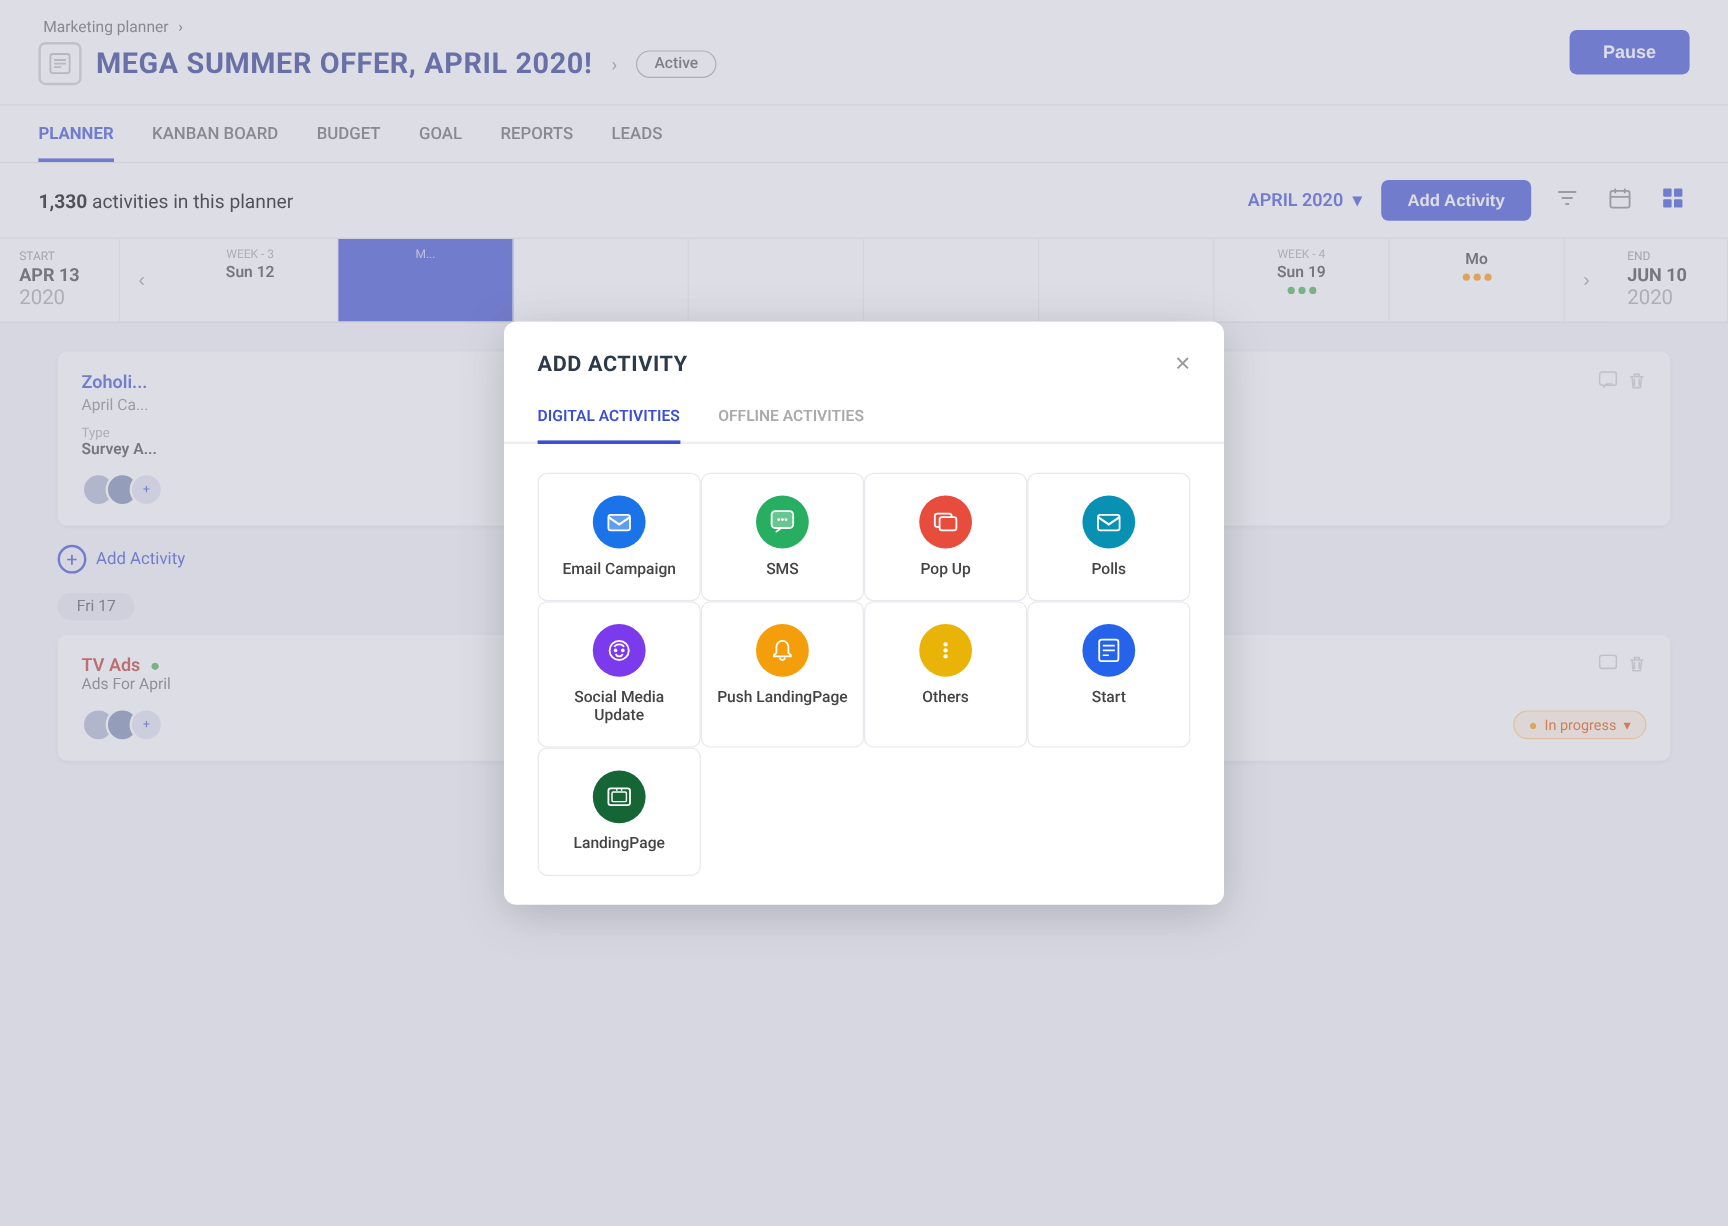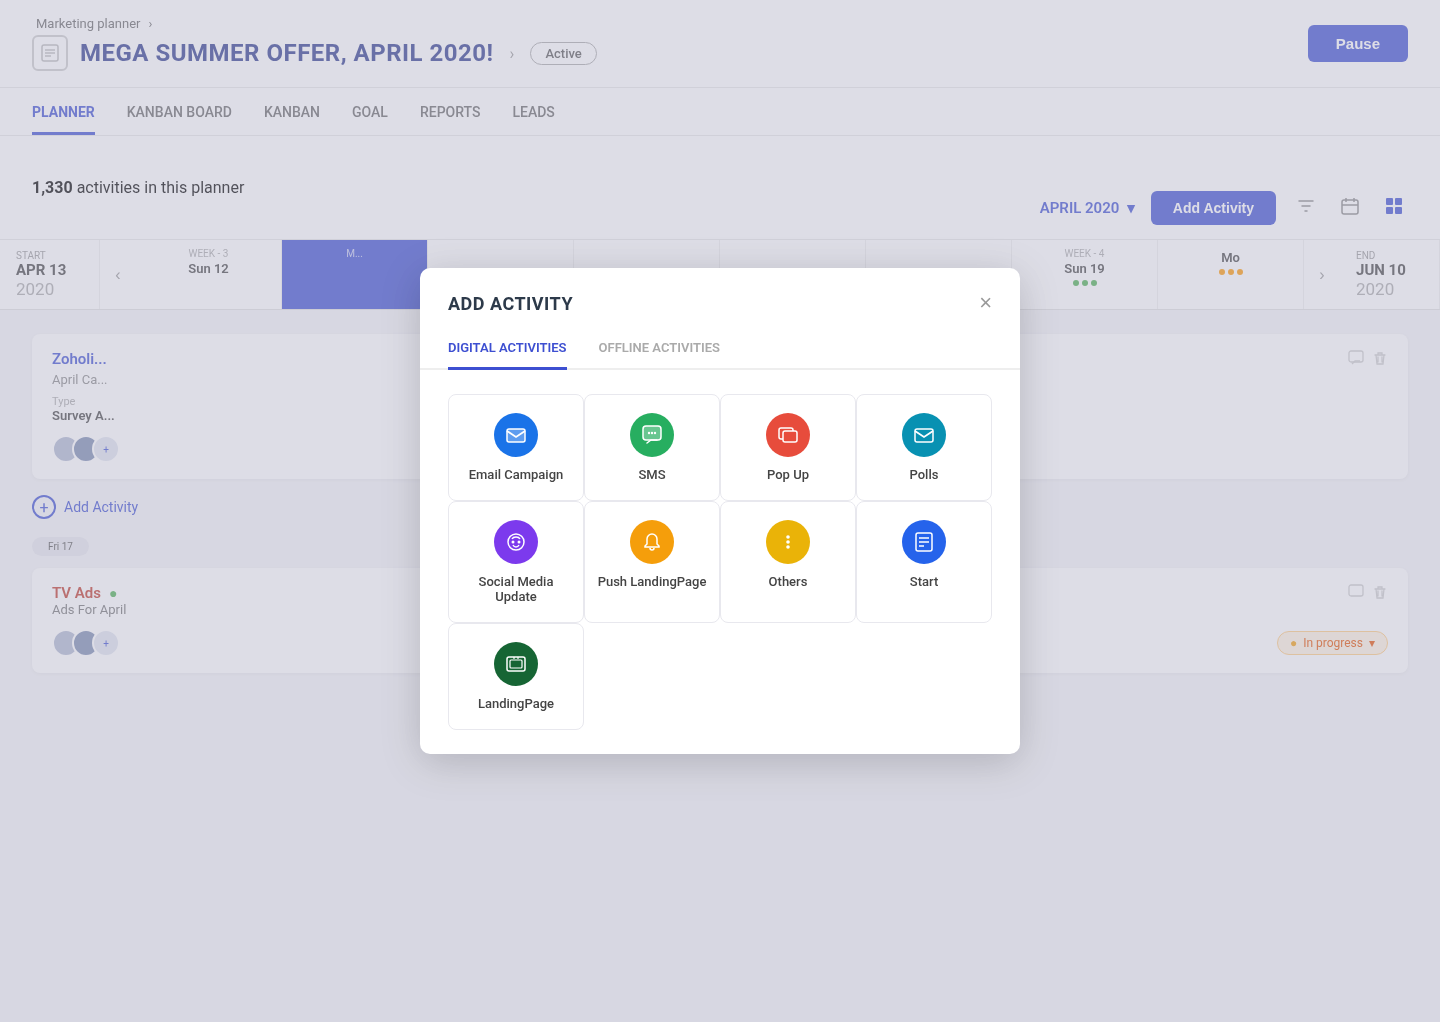--- a/index.html
+++ b/index.html
@@ -111,21 +111,20 @@
       padding: 14px 32px;
       display: flex;
       align-items: center;
       justify-content: space-between;
       border-bottom: 1px solid #e8e8e8;
     }
     .toolbar-right {
       display: flex;
       align-items: center;
       gap: 16px;
-      margin-top: 41px;
     }
     .month-selector {
       display: flex;
       align-items: center;
       gap: 8px;
       font-size: 15px;
       font-weight: 600;
       color: #3d4fd1;
       cursor: pointer;
     }
@@ -186,21 +185,21 @@
     .cal-week .week-label { font-size: 10px; color: #aaa; }
     .cal-week.highlighted .week-label { color: rgba(255,255,255,0.7); }
     .cal-week .week-day { font-size: 13px; font-weight: 600; color: #444; margin-top: 2px; }
     .cal-week .week-dots { display: flex; gap: 3px; justify-content: center; margin-top: 4px; }
     .dot { width: 6px; height: 6px; border-radius: 50%; background: #ccc; }
     .dot.green { background: #4caf50; }
     .dot.orange { background: #ff9800; }
 
     
     .planner-body {
-      padding: 24px 32px;
+      padding: 24px 48px;
       overflow-y: auto;
       height: calc(1022px - 130px - 60px - 56px - 60px);
     }
 
     
     .activity-card {
       background: #fff;
       border-radius: 8px;
       padding: 16px 20px;
       margin-bottom: 16px;
@@ -247,21 +246,21 @@
       align-items: center;
       justify-content: center;
       font-size: 16px;
     }
 
     
     .date-label {
       background: #e8e8ee;
       border-radius: 16px;
       padding: 4px 16px;
-      font-size: 10px;
+      font-size: 13px;
       color: #555;
       display: inline-block;
       margin-bottom: 12px;
     }
 
     
     .tv-card { background: #fff; border-radius: 8px; padding: 16px 20px; margin-bottom: 12px; box-shadow: 0 1px 4px rgba(0,0,0,0.06); }
     .tv-title { font-size: 15px; font-weight: 600; color: #c0392b; }
     .tv-subtitle { font-size: 13px; color: #737373; }
 
@@ -394,21 +393,21 @@
       <span class="chevron-icon">›</span>
       <span class="active-badge">Active</span>
     </div>
   </div>
   <button class="pause-btn">Pause</button>
 </div>
 
 <div class="nav-tabs">
   <div class="nav-tab active">PLANNER</div>
   <div class="nav-tab">KANBAN BOARD</div>
-  <div class="nav-tab">KANBAN</div>
+  <div class="nav-tab">BUDGET</div>
   <div class="nav-tab">GOAL</div>
   <div class="nav-tab">REPORTS</div>
   <div class="nav-tab">LEADS</div>
 </div>
 
 <div class="main-content">
 
   <div class="planner-toolbar">
     <div>
       <strong>1,330</strong>

